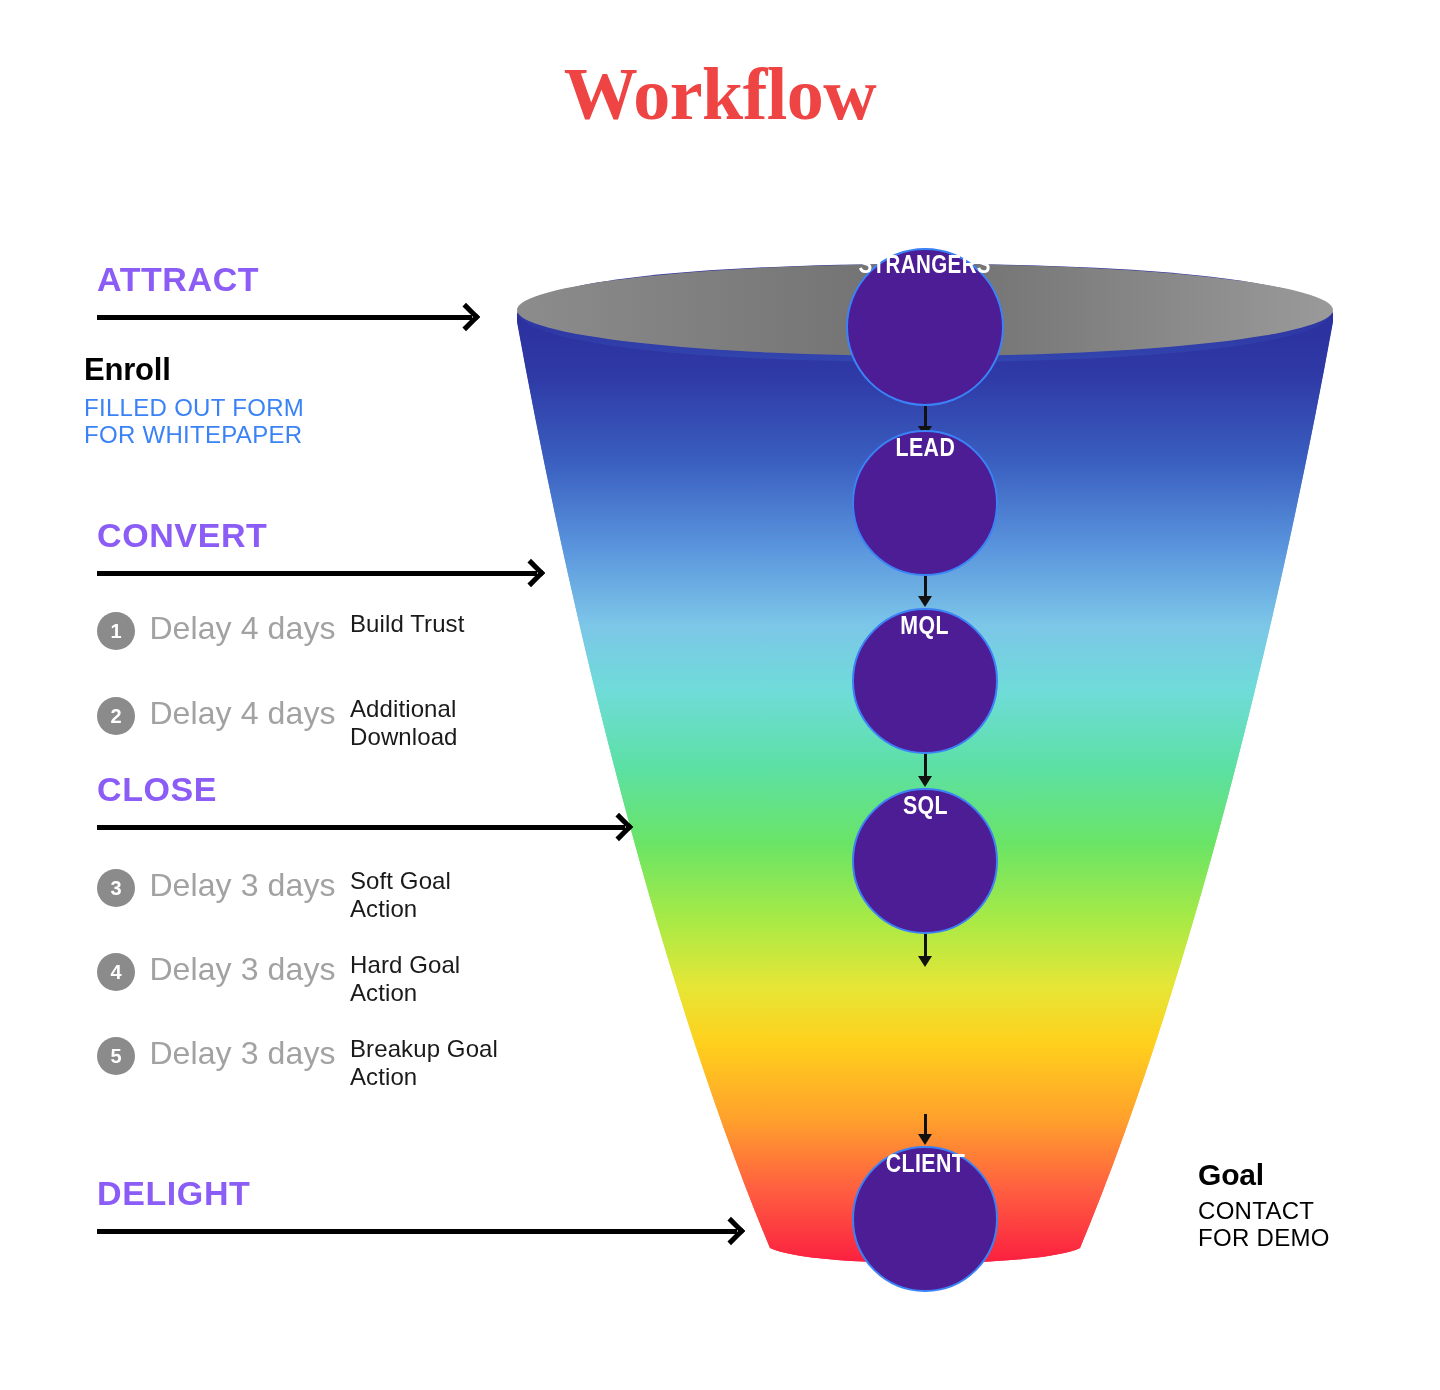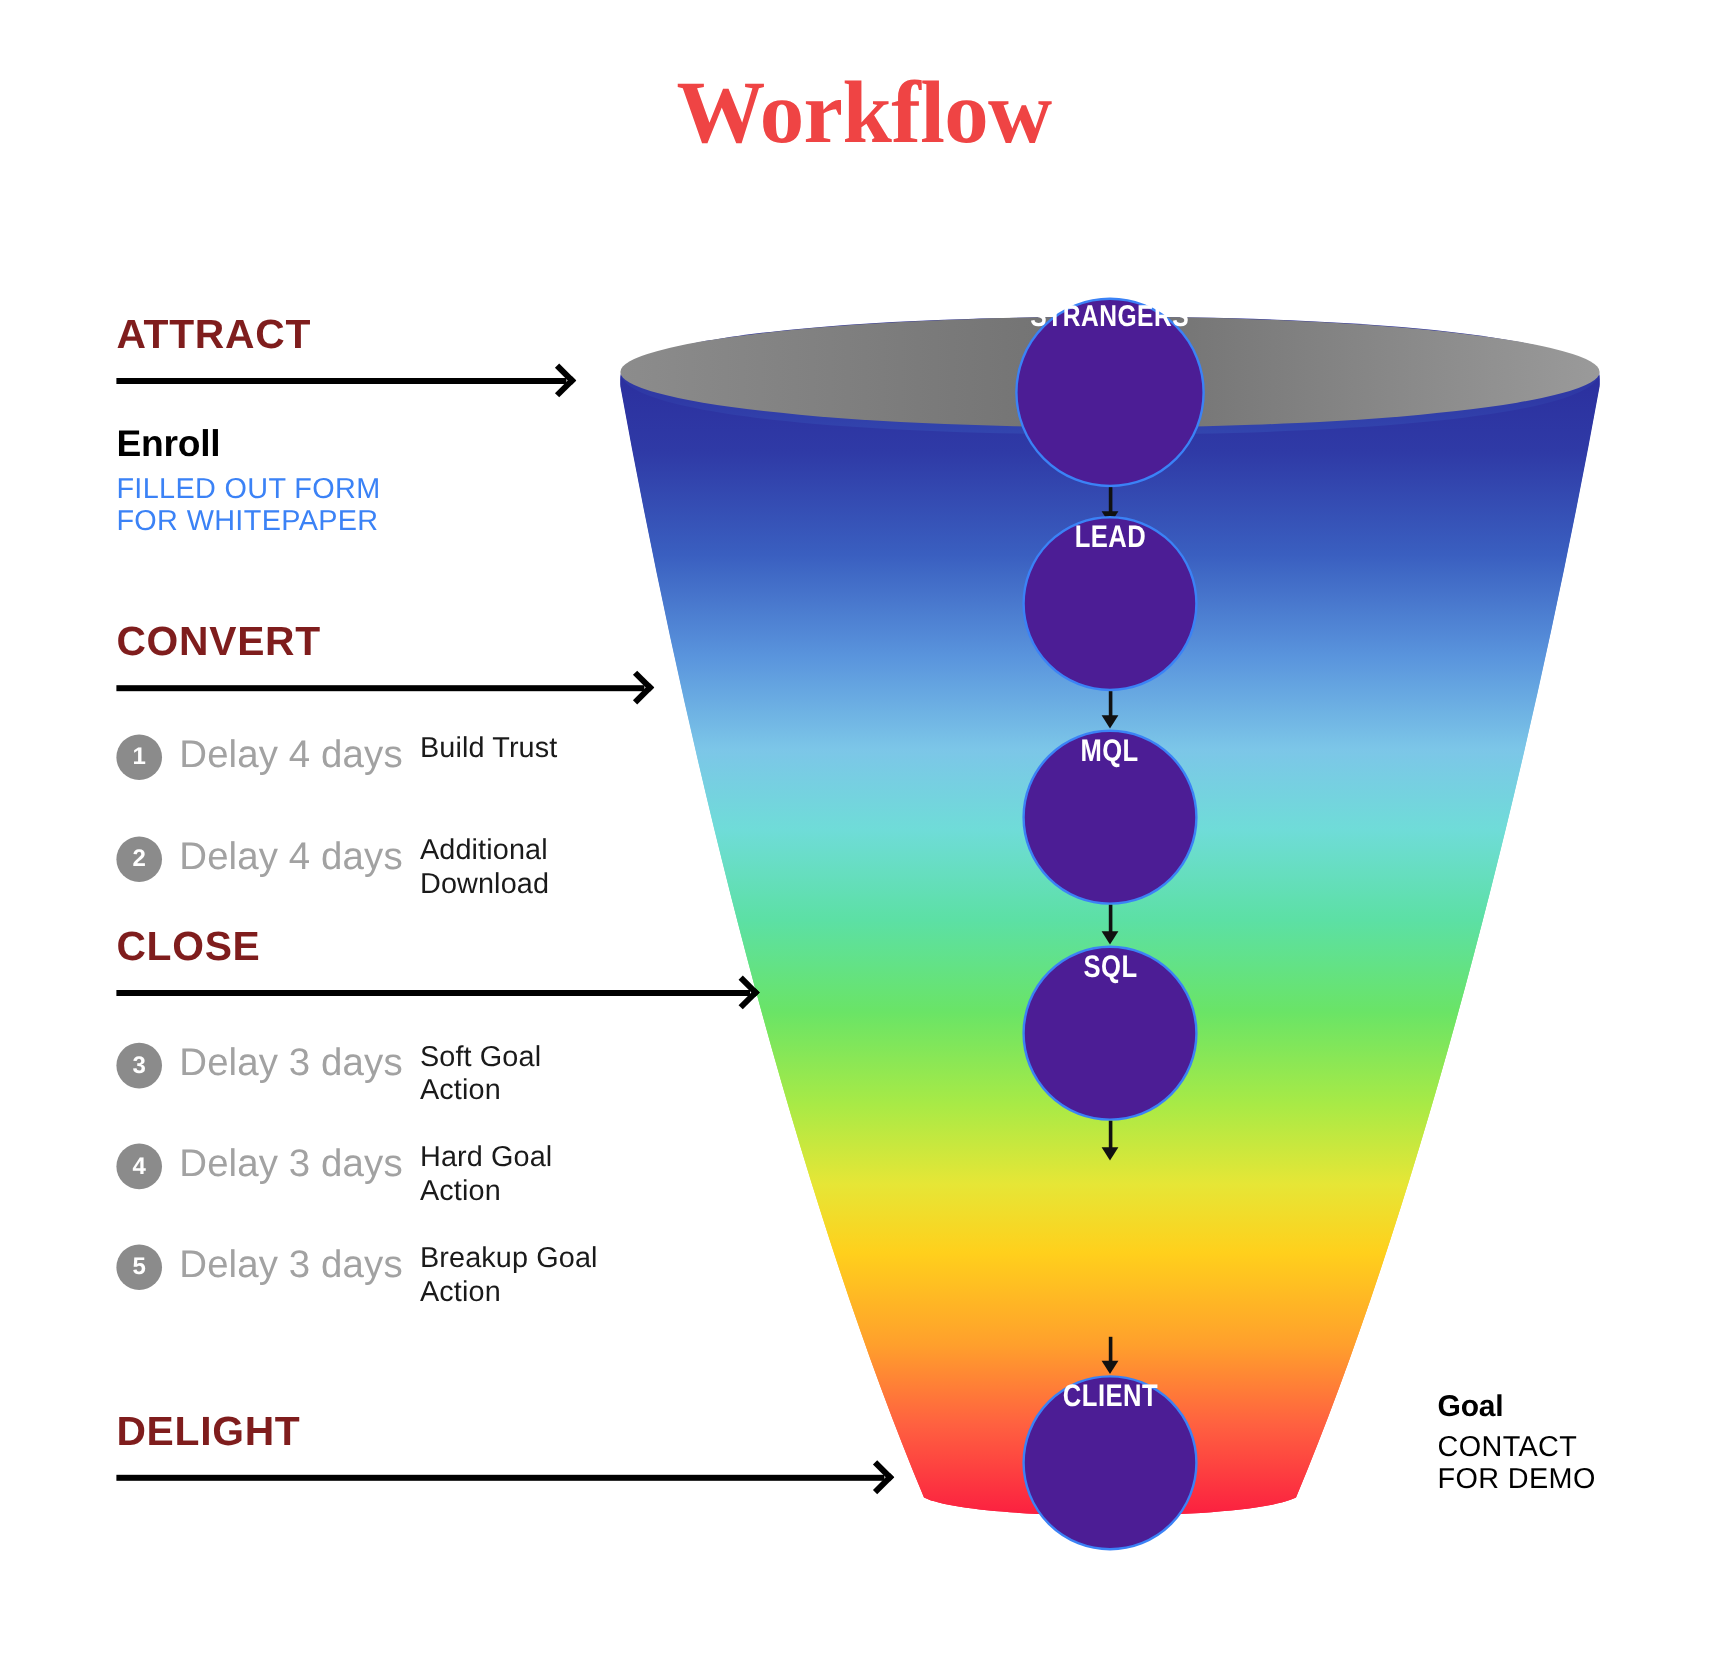--- a/index.html
+++ b/index.html
@@ -41,21 +41,21 @@
     width: 780px;
     height: 1390px;
   }
 
   .phase { position: absolute; left: 97px; }
 
   .phase-title {
     font-size: 34px;
     font-weight: bold;
     letter-spacing: 0.6px;
-    color: #7f1d1d;
+    color: #8b5cf6;
     line-height: 1.0;
     white-space: nowrap;
   }
 
   .phase-rule {
     position: relative;
     height: 26px;
     margin-top: 9px;
   }
   .phase-rule .bar {
@@ -71,21 +71,21 @@
     width: 20px;
     height: 20px;
     border-top: 5px solid #000;
     border-right: 5px solid #000;
     transform: rotate(45deg);
   }
 
   
   .enroll-block {
     position: absolute;
-    left: 97px;
+    left: 84px;
     top: 352px;
   }
   .enroll-title {
     font-size: 31px;
     font-weight: bold;
     color: #000;
     letter-spacing: -0.2px;
   }
   .enroll-sub {
     margin-top: 6px;
@@ -135,21 +135,21 @@
     letter-spacing: 0.1px;
   }
 
   
   .goal-block {
     position: absolute;
     left: 1198px;
     top: 1158px;
   }
   .goal-title {
-    font-size: 25px;
+    font-size: 30px;
     font-weight: bold;
     color: #000;
     letter-spacing: -0.2px;
   }
   .goal-sub {
     margin-top: 5px;
     font-size: 24px;
     color: #000;
     line-height: 1.13;
     letter-spacing: 0.3px;

